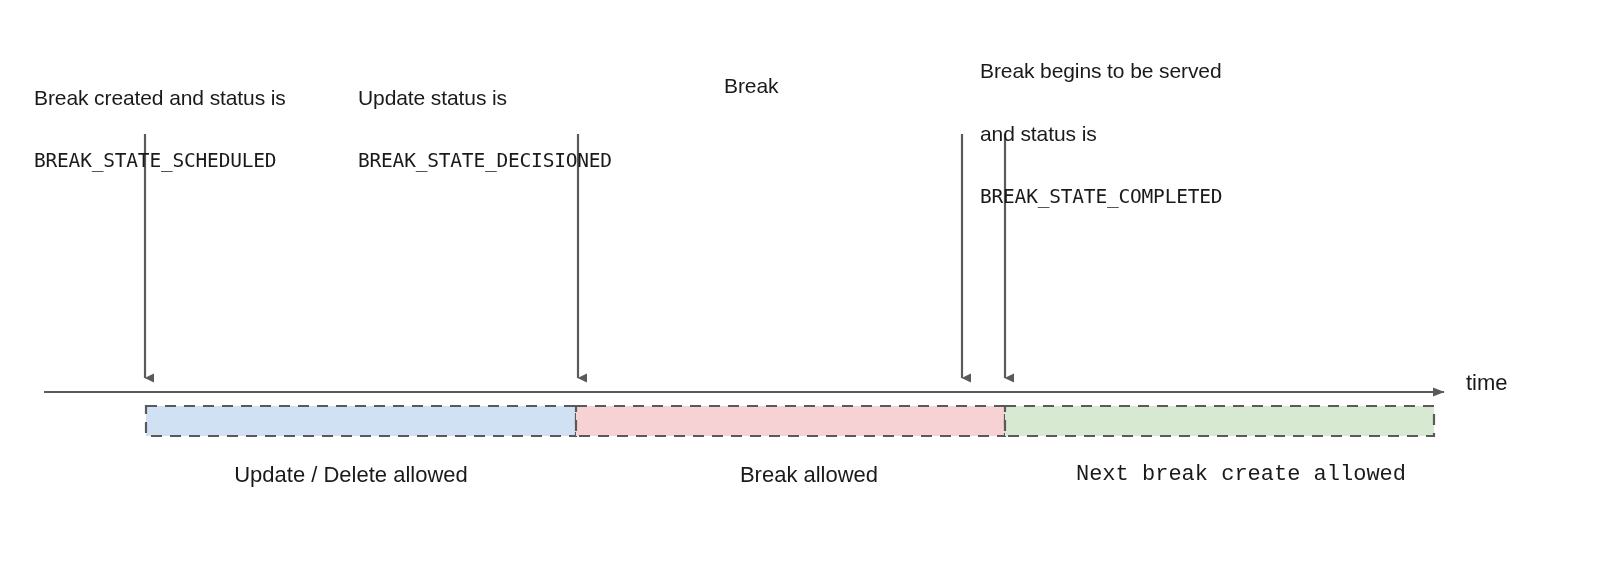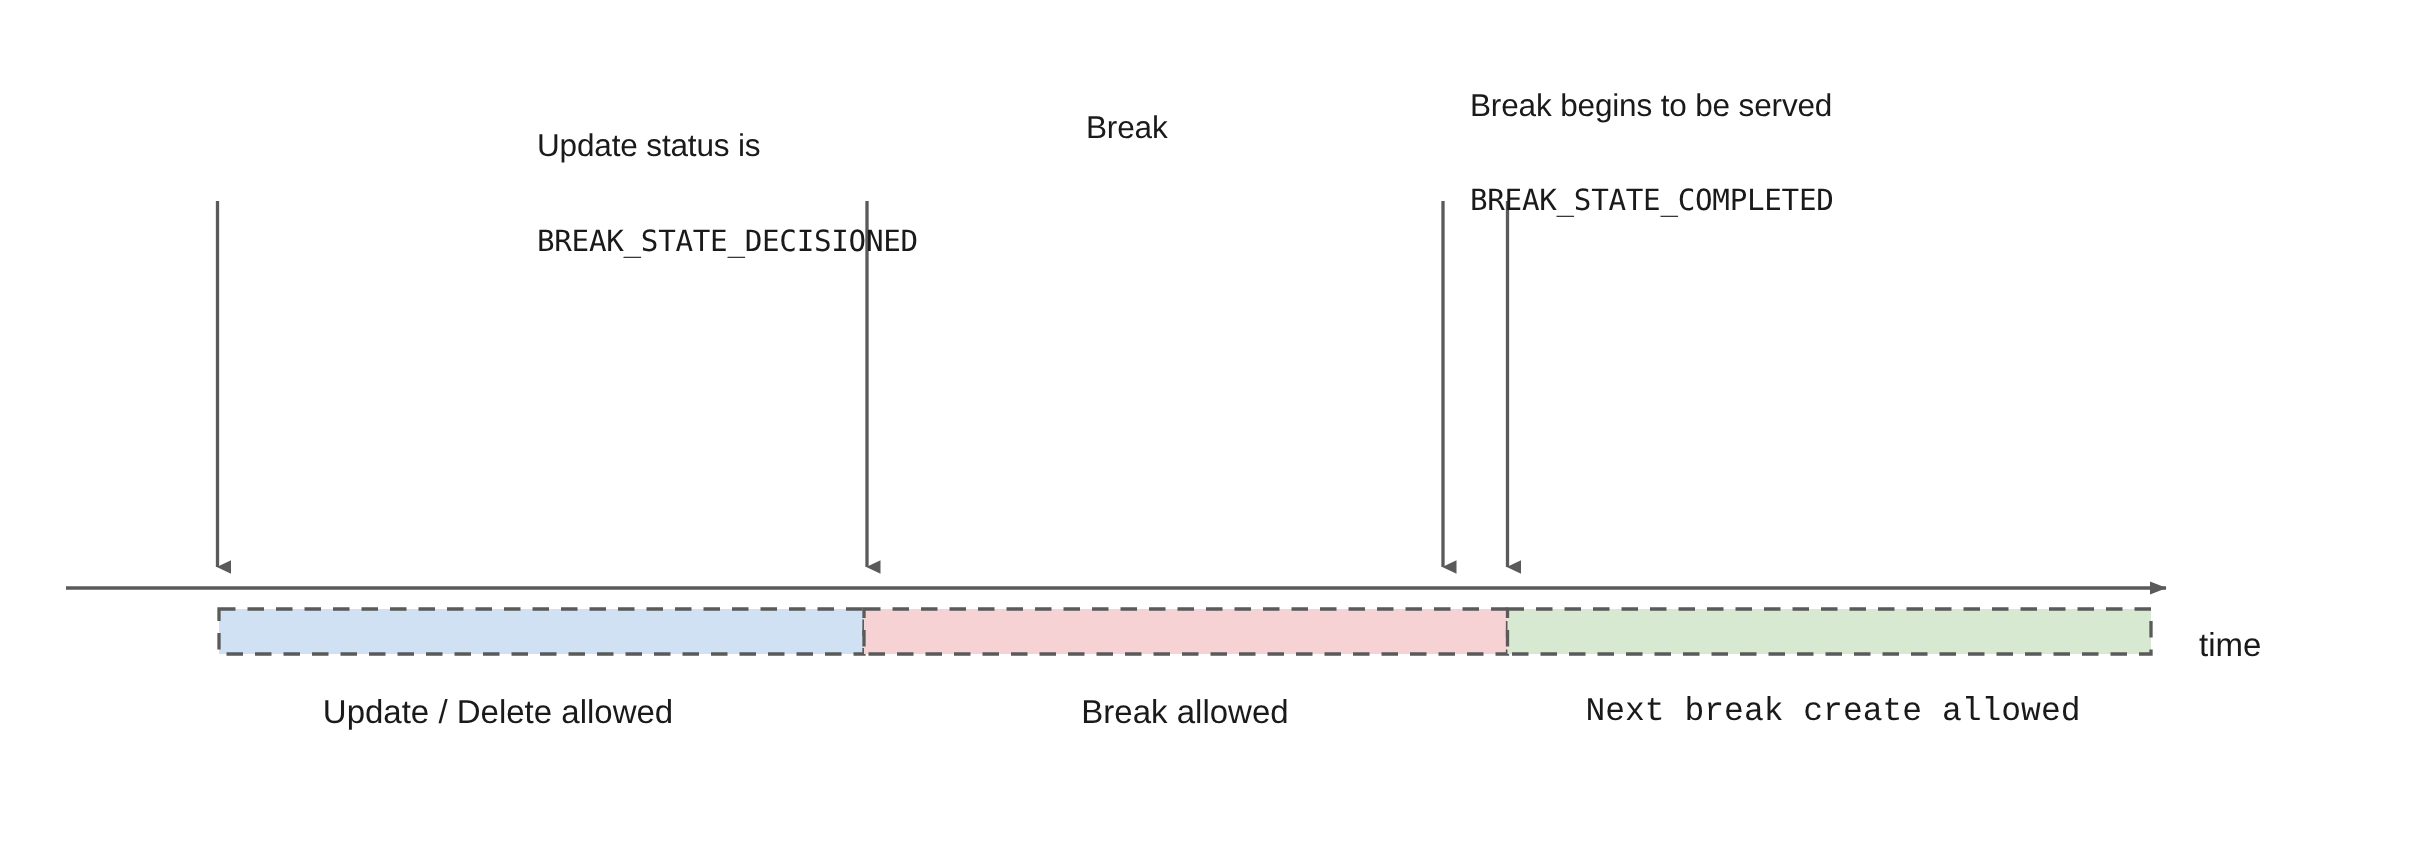--- a/index.html
+++ b/index.html
@@ -46,20 +46,21 @@
 
   
   .segment-caption {
     position: absolute;
     font-family: "Liberation Sans", sans-serif;
     font-size: 22px;
     color: #1a1a1a;
     text-align: center;
     white-space: nowrap;
     transform: translateX(-50%);
+    margin-left: 19px;
   }
 
   
   .axis-label {
     position: absolute;
     font-family: "Liberation Sans", sans-serif;
     font-size: 22px;
     color: #1a1a1a;
     white-space: nowrap;
   }
@@ -90,34 +91,39 @@
       <line id="event-arrow-3" x1="1005" y1="134" x2="1005" y2="378" stroke="#5a5a5a" stroke-width="2.2" marker-end="url(#arrow-down)"></line>
     </g>
 
     <g>
       <rect id="segment-rect-0" x="146" y="406" width="430" height="30" fill="#cfe1f2" stroke="#5a5a5a" stroke-width="2.2" stroke-dasharray="11 8"></rect>
       <rect id="segment-rect-1" x="576" y="406" width="429" height="30" fill="#f7d2d4" stroke="#5a5a5a" stroke-width="2.2" stroke-dasharray="11 8"></rect>
       <rect id="segment-rect-2" x="1005" y="406" width="429" height="30" fill="#d8e9d2" stroke="#5a5a5a" stroke-width="2.2" stroke-dasharray="11 8"></rect>
     </g>
   </svg>
 
+  <div class="event-label" style="left:34px; top:48px;">
+    <div class="label-line-sans">Break created and status is</div>
+    <div class="label-line-mono">BREAK_STATE_SCHEDULED</div>
+  </div>
 
   <div class="event-label" style="left:358px; top:48px;">
     <div class="label-line-sans">Update status is</div>
     <div class="label-line-mono">BREAK_STATE_DECISIONED</div>
   </div>
 
   <div class="event-label" style="left:724px; top:36px;">
     <div class="label-line-sans">Break</div>
   </div>
 
   <div class="event-label" style="left:980px; top:21px;">
     <div class="label-line-sans">Break begins to be served</div>
+    <div class="label-line-sans">and status is</div>
     <div class="label-line-mono">BREAK_STATE_COMPLETED</div>
   </div>
 
-  <div class="axis-label" style="left:1466px; top:370px;margin-top:47px;">time</div>
+  <div class="axis-label" style="left:1466px; top:370px;">time</div>
 
   <div class="segment-caption" style="left:332px; top:462px;">Update / Delete allowed</div>
   <div class="segment-caption" style="left:790px; top:462px;">Break allowed</div>
   <div class="segment-caption" style="left:1222px; top:462px;font-family:Liberation Mono, monospace;">Next break create allowed</div>
 
 </div>
 
 </body></html>

